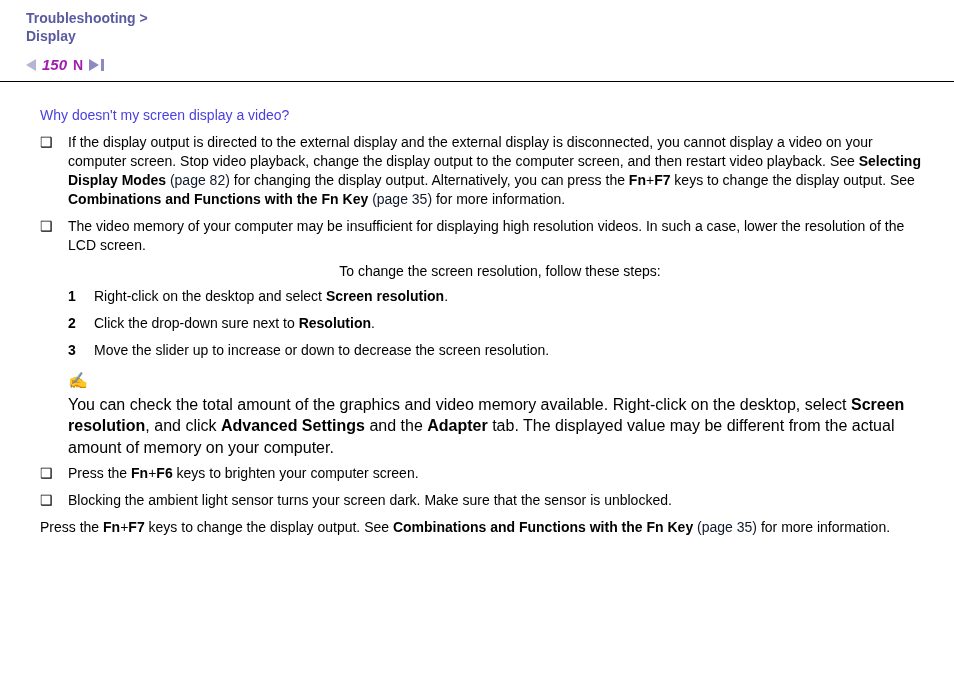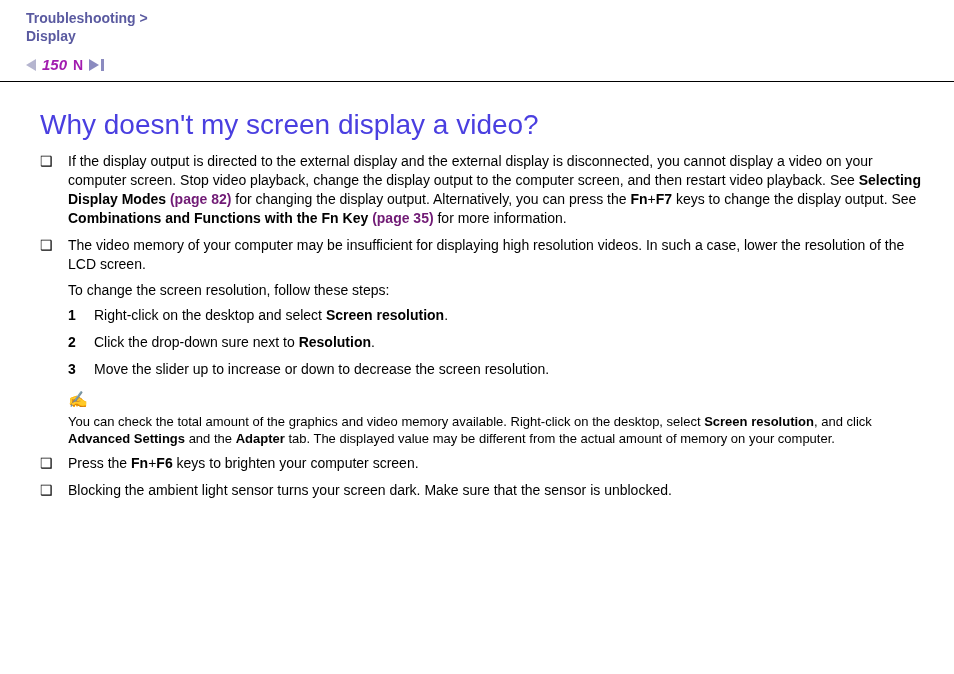--- a/index.html
+++ b/index.html
@@ -49,48 +49,48 @@
   .arrow-left  { border-right: 10px solid #b5b5cf; }
   .arrow-right { border-left:  10px solid #8b8bc0; }
   .bar-right   { width: 3px; height: 12px; background:#8b8bc0; margin-left:-4px;}
   .content {
     padding: 18px 22px 10px 40px;
   }
   h2 {
     font-family: Arial, Helvetica, sans-serif;
     color: #4a3fe0;
     font-weight: normal;
-    font-size: 28px;
+    font-size: 14px;
     margin: 16px 0 8px 0;
   }
   h2.first { margin-top: 6px; }
   .list { margin: 0; padding: 0; }
   .item {
     display: flex;
     margin: 6px 0 8px 0;
   }
   .bullet {
     width: 28px; flex: 0 0 28px;
     font-size: 14px;
   }
   .txt { flex: 1; }
-  .sub { margin-left: 28px; margin-top:6px; margin-bottom:6px;}
+  .sub { margin-left: 28px; margin-top:6px; margin-bottom:6px;text-align:center;}
   .ol { margin-left:28px; }
   .ol .item .bullet { font-weight: bold; width:26px; flex:0 0 26px;}
-  .blue-bold { color:#701a75; font-weight:bold; }
+  .blue-bold { color:#0f172a; font-weight:normal; }
   b { font-weight: bold; }
   .note-icon {
     color:#00a0a0;
     font-size:16px;
     margin-left:28px;
     margin-top:10px;
   }
   .note {
     margin-left:28px;
-    font-size:13px;
+    font-size:16px;
     line-height:1.35;
     margin-top:2px;
   }
   .para {
     margin: 6px 0 8px 0;
   }
 </style>
 </head>
 <body>
 
@@ -152,14 +152,17 @@
     <div class="item">
       <div class="bullet">❑</div>
       <div class="txt"><span>Press the </span><b>Fn</b><span>+</span><b>F6</b><span> keys to brighten your computer screen.</span></div>
     </div>
     <div class="item">
       <div class="bullet">❑</div>
       <div class="txt">Blocking the ambient light sensor turns your screen dark. Make sure that the sensor is unblocked.</div>
     </div>
   </div>
 
+  <div class="para">
+    <span>Press the </span><b>Fn</b><span>+</span><b>F7</b><span> keys to change the display output. See </span><b>Combinations and Functions with the Fn Key </b><span class="blue-bold">(page 35)</span><span> for more information.</span>
+  </div>
 
 </div>
 
 </body></html>

